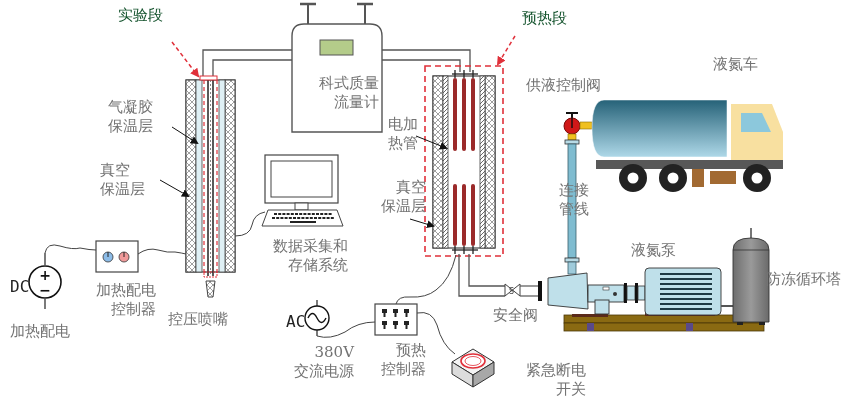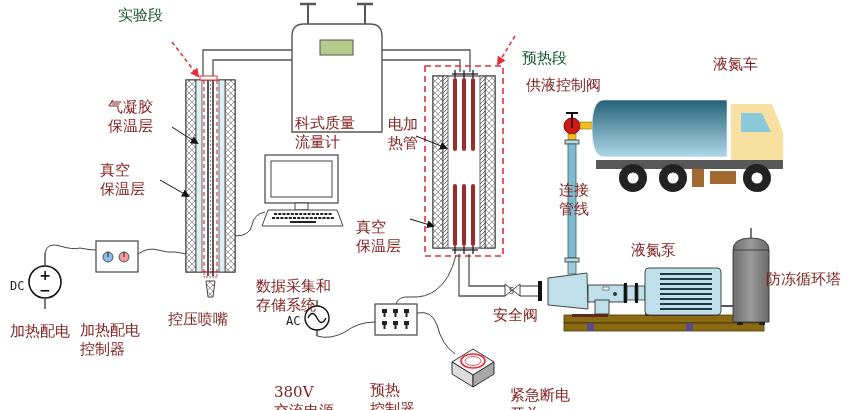--- a/index.html
+++ b/index.html
@@ -1,21 +1,21 @@
 <!DOCTYPE html>
 <html><head>
 <meta charset="utf-8">
 <style>
   html,body{margin:0;padding:0;background:#ffffff;}
   body{width:865px;height:410px;overflow:hidden;position:relative;font-family:"DejaVu Serif","Liberation Serif",serif;}
   #canvas{position:absolute;left:0;top:0;}
-  .lbl{position:absolute;font-family:"DejaVu Serif","Liberation Serif",serif;font-size:15px;color:#7f1d1d;line-height:19px;white-space:nowrap;}
-  .lbl.c{text-align:left;margin-top:40px;}
+  .lbl{position:absolute;font-family:"DejaVu Serif","Liberation Serif",serif;font-size:15px;color:#737373;line-height:19px;white-space:nowrap;}
+  .lbl.c{text-align:right;}
   .lbl.red{color:#14532d;}
-  .lbl.sm{font-size:12px;font-family:"DejaVu Sans Mono","Liberation Mono",monospace;color:#222;}
+  .lbl.sm{font-size:16px;font-family:"DejaVu Sans Mono","Liberation Mono",monospace;color:#222;}
   .lbl.ml{white-space:pre;}
 </style>
 </head>
 <body>
 
 <svg id="canvas" width="865" height="410" viewBox="0 0 865 410" xmlns="http://www.w3.org/2000/svg">
   <defs>
     <pattern id="hatch" width="6" height="6" patternUnits="userSpaceOnUse">
       <rect width="6" height="6" fill="#ffffff"></rect>
       <path d="M0,0 L6,6 M6,0 L0,6" stroke="#777" stroke-width="0.7"></path>
@@ -267,21 +267,21 @@
     <line x1="160" y1="180" x2="188" y2="196" stroke="#111" stroke-width="1" marker-end="url(#arrBlack)"></line>
     <line x1="416" y1="136" x2="446" y2="148" stroke="#111" stroke-width="1" marker-end="url(#arrBlack)"></line>
     <line x1="410" y1="219" x2="433" y2="226" stroke="#111" stroke-width="1" marker-end="url(#arrBlack)"></line>
   </g>
 
   <text x="45" y="280" text-anchor="middle" font-size="14" font-weight="bold" font-family="DejaVu Sans, sans-serif" fill="#111">+</text>
   <text x="45" y="295" text-anchor="middle" font-size="14" font-weight="bold" font-family="DejaVu Sans, sans-serif" fill="#111">−</text>
 </svg>
 
 <div class="lbl red" style="left:118px;top:6px;">实验段</div>
-<div class="lbl red" style="left:522px;top:9px;margin-top:40px;">预热段</div>
+<div class="lbl red" style="left:522px;top:9px;">预热段</div>
 <div class="lbl ml" style="left:108px;top:98px;">气凝胶
 保温层</div>
 <div class="lbl ml" style="left:100px;top:161px;">真空
 保温层</div>
 <div class="lbl c ml" style="left:295px;top:74px;width:84px;">科式质量
 流量计</div>
 <div class="lbl ml" style="left:388px;top:115px;">电加
 热管</div>
 <div class="lbl c ml" style="left:356px;top:178px;width:70px;">真空
 保温层</div>
@@ -297,14 +297,14 @@
 <div class="lbl c ml" style="left:80px;top:281px;width:76px;">加热配电
 控制器</div>
 <div class="lbl" style="left:168px;top:310px;text-align:right;">控压喷嘴</div>
 <div class="lbl sm" style="left:10px;top:277px;">DC</div>
 <div class="lbl" style="left:10px;top:322px;">加热配电</div>
 <div class="lbl sm" style="left:286px;top:312px;">AC</div>
 <div class="lbl c ml" style="left:274px;top:343px;width:80px;">380V
 交流电源</div>
 <div class="lbl c ml" style="left:370px;top:341px;width:56px;">预热
 控制器</div>
-<div class="lbl c ml" style="left:510px;top:346px;width:76px;">紧急断电
+<div class="lbl c ml" style="left:510px;top:361px;width:76px;">紧急断电
 开关</div>
 
 </body></html>

